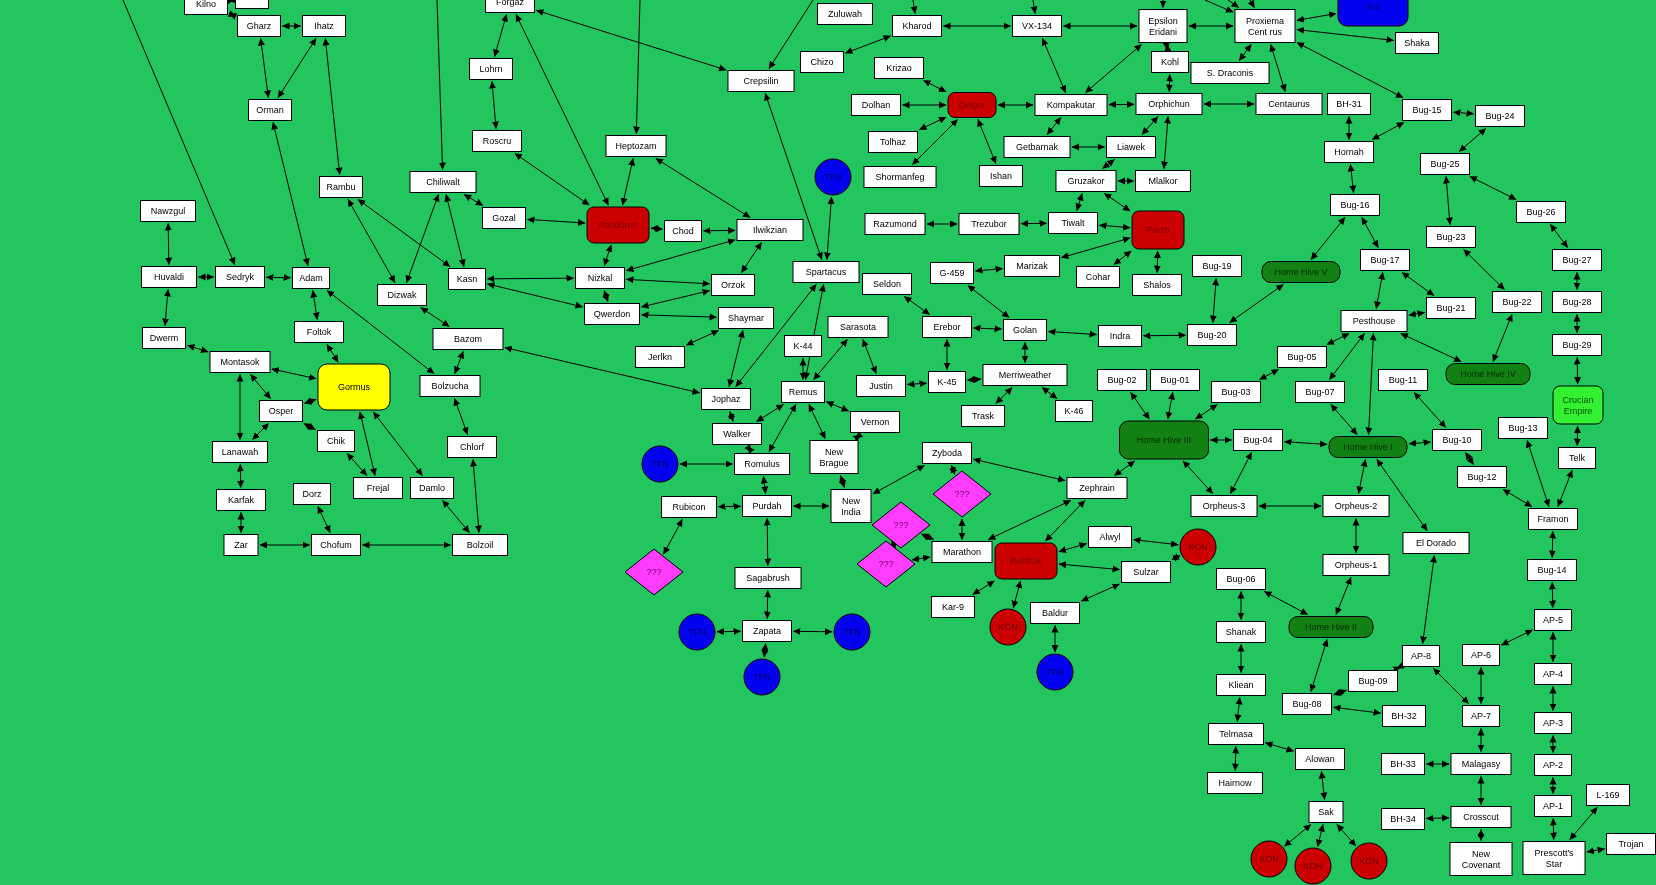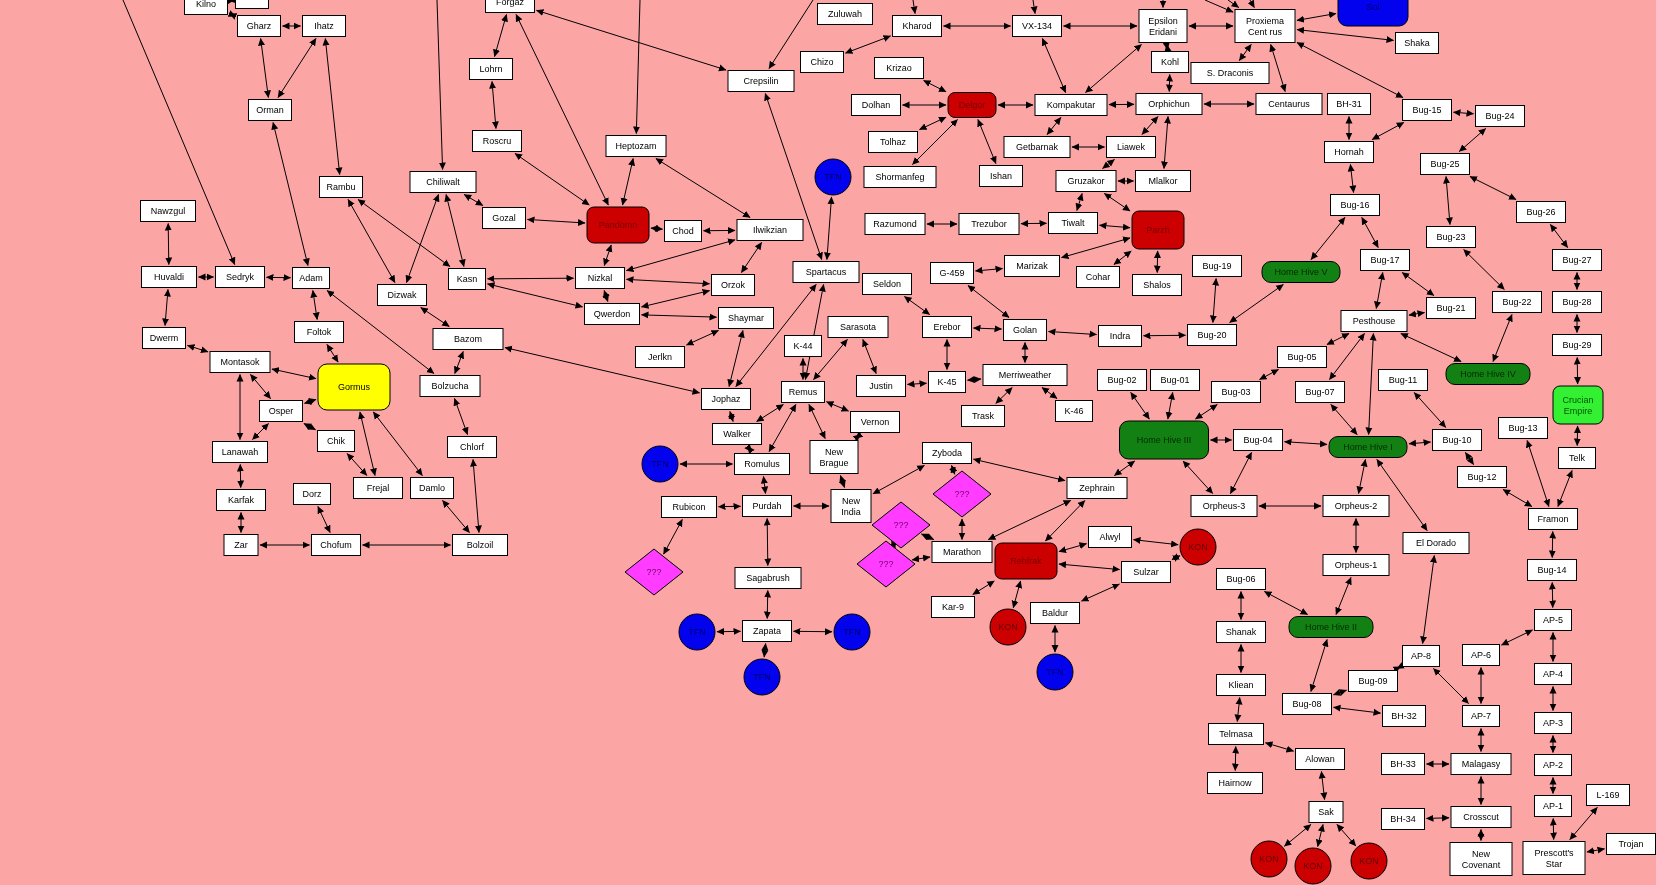--- a/index.html
+++ b/index.html
@@ -1,16 +1,16 @@
 <!DOCTYPE html>
 <html><head>
 <meta charset="utf-8">
 <style>
   html,body{margin:0;padding:0;background:#ffffff;}
-  #map-wrap{position:relative;width:1656px;height:885px;overflow:hidden;background:#fca5a5;}
+  #map-wrap{position:relative;width:1656px;height:885px;overflow:hidden;background:#22c55e;}
   svg{display:block;}
   text{font-family:"Liberation Sans","DejaVu Sans",sans-serif;font-size:9px;}
 </style>
 </head>
 <body>
 
 <div id="map-wrap">
   <svg id="map-svg" width="1656" height="885" viewBox="0 0 1656 885">
     <defs>
       <marker id="arr" viewBox="0 0 8 8" markerWidth="8" markerHeight="8" refX="7" refY="4" orient="auto-start-reverse">

